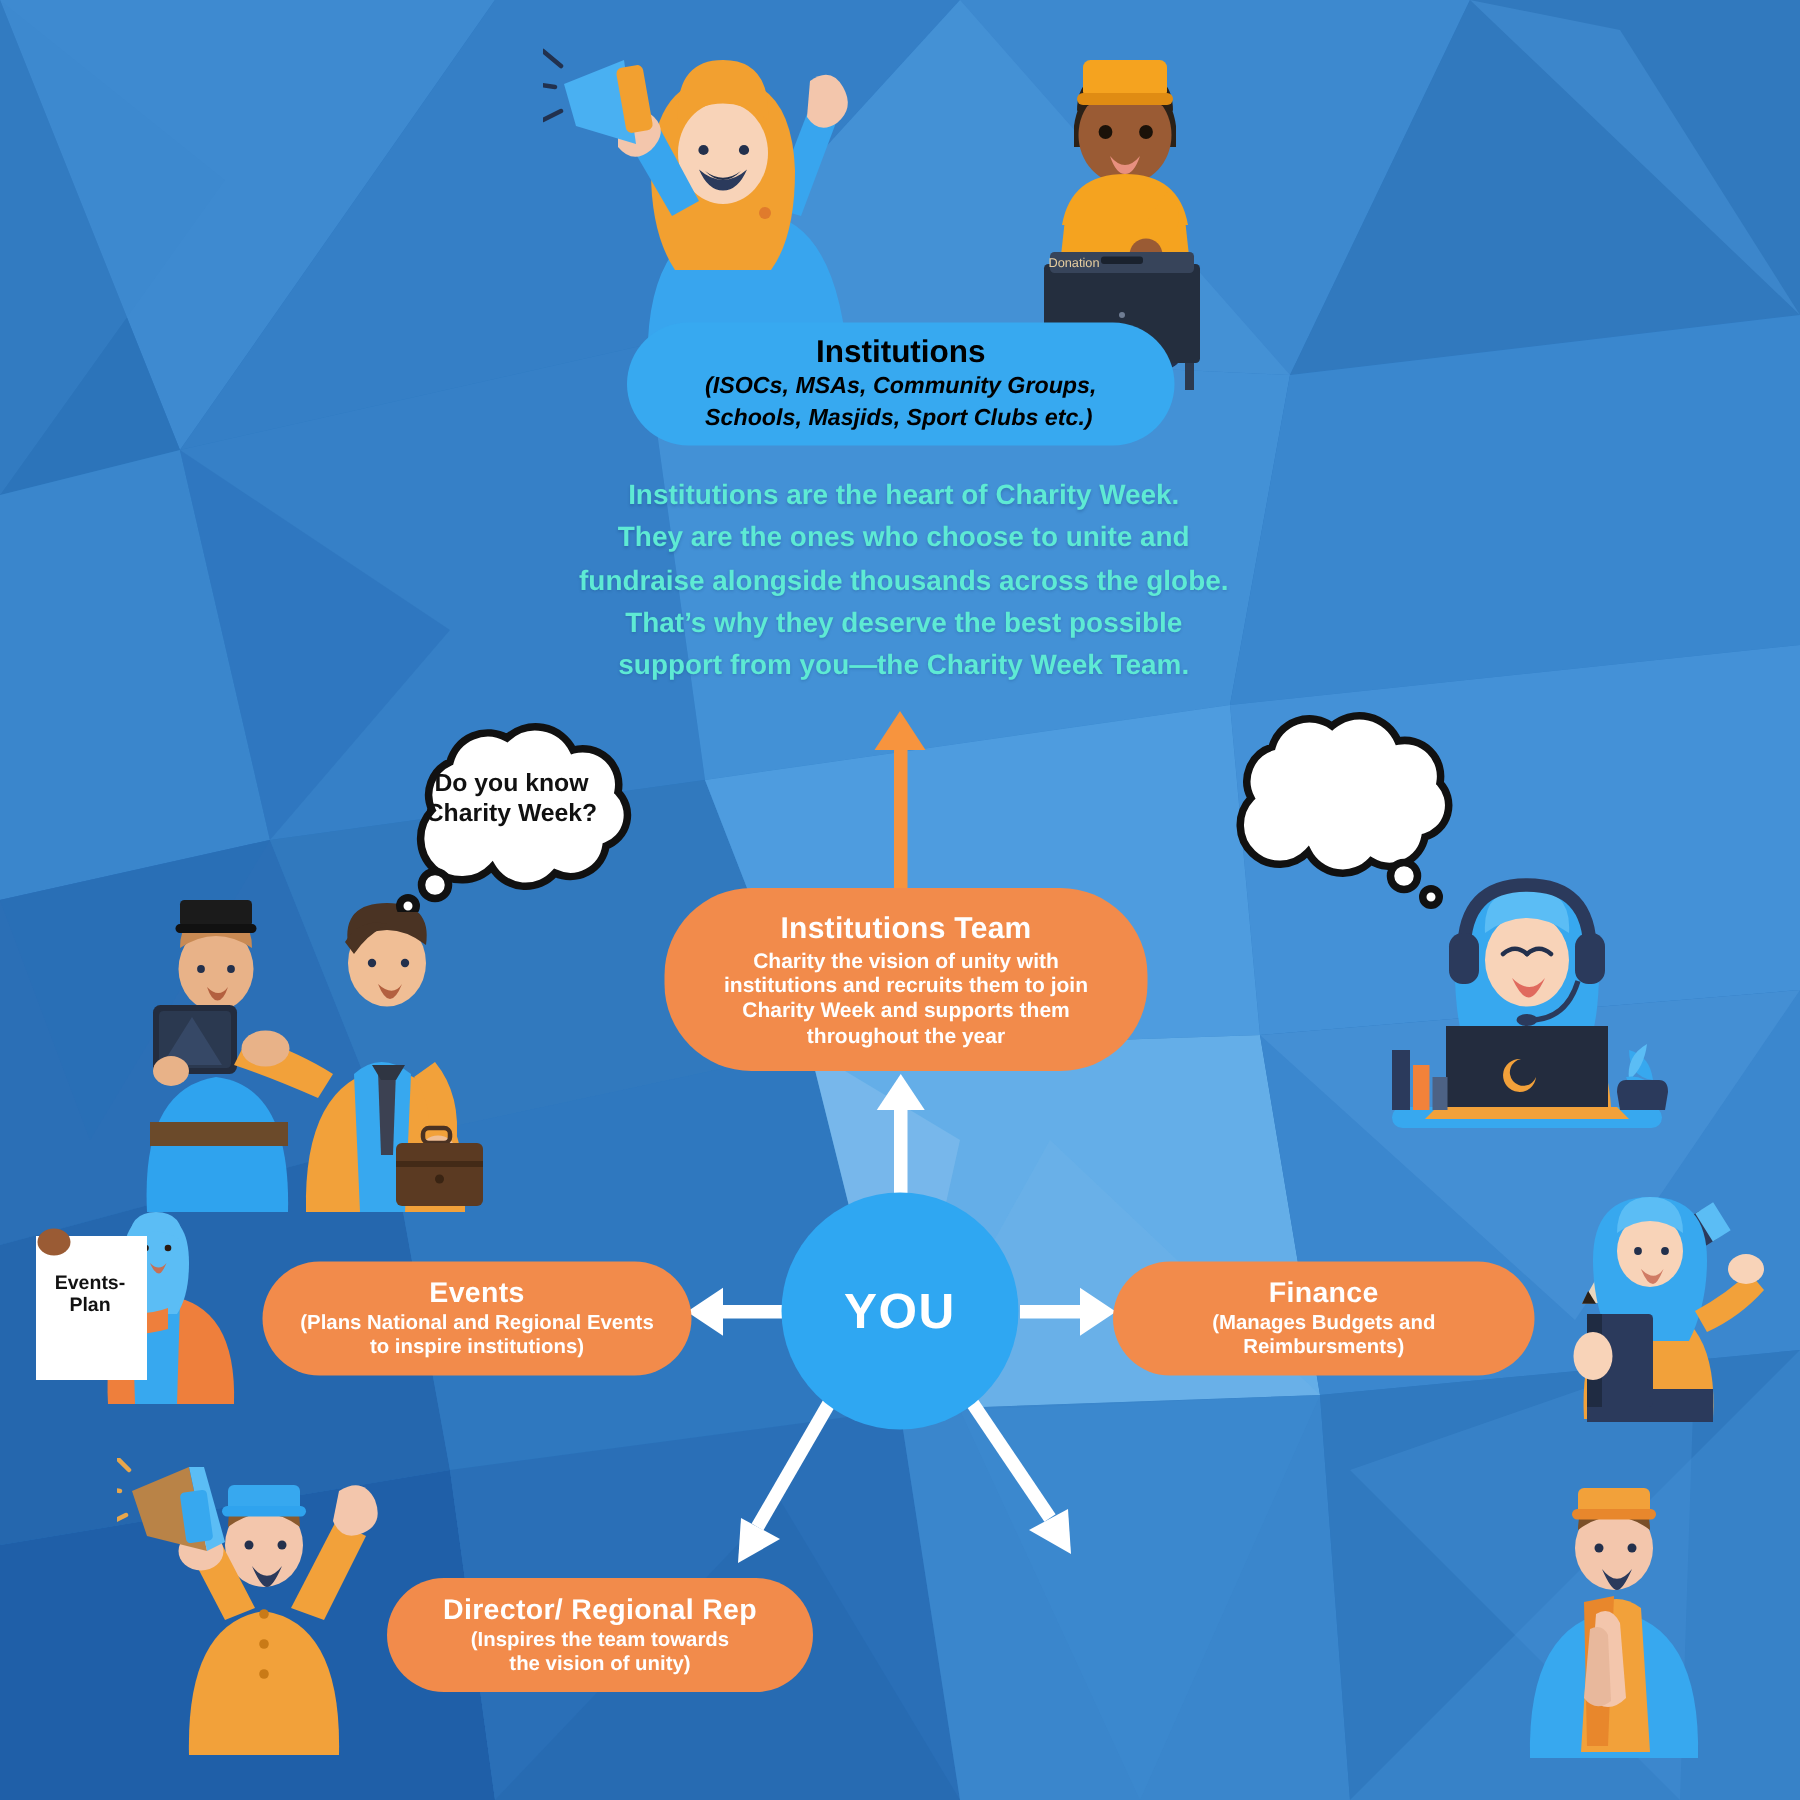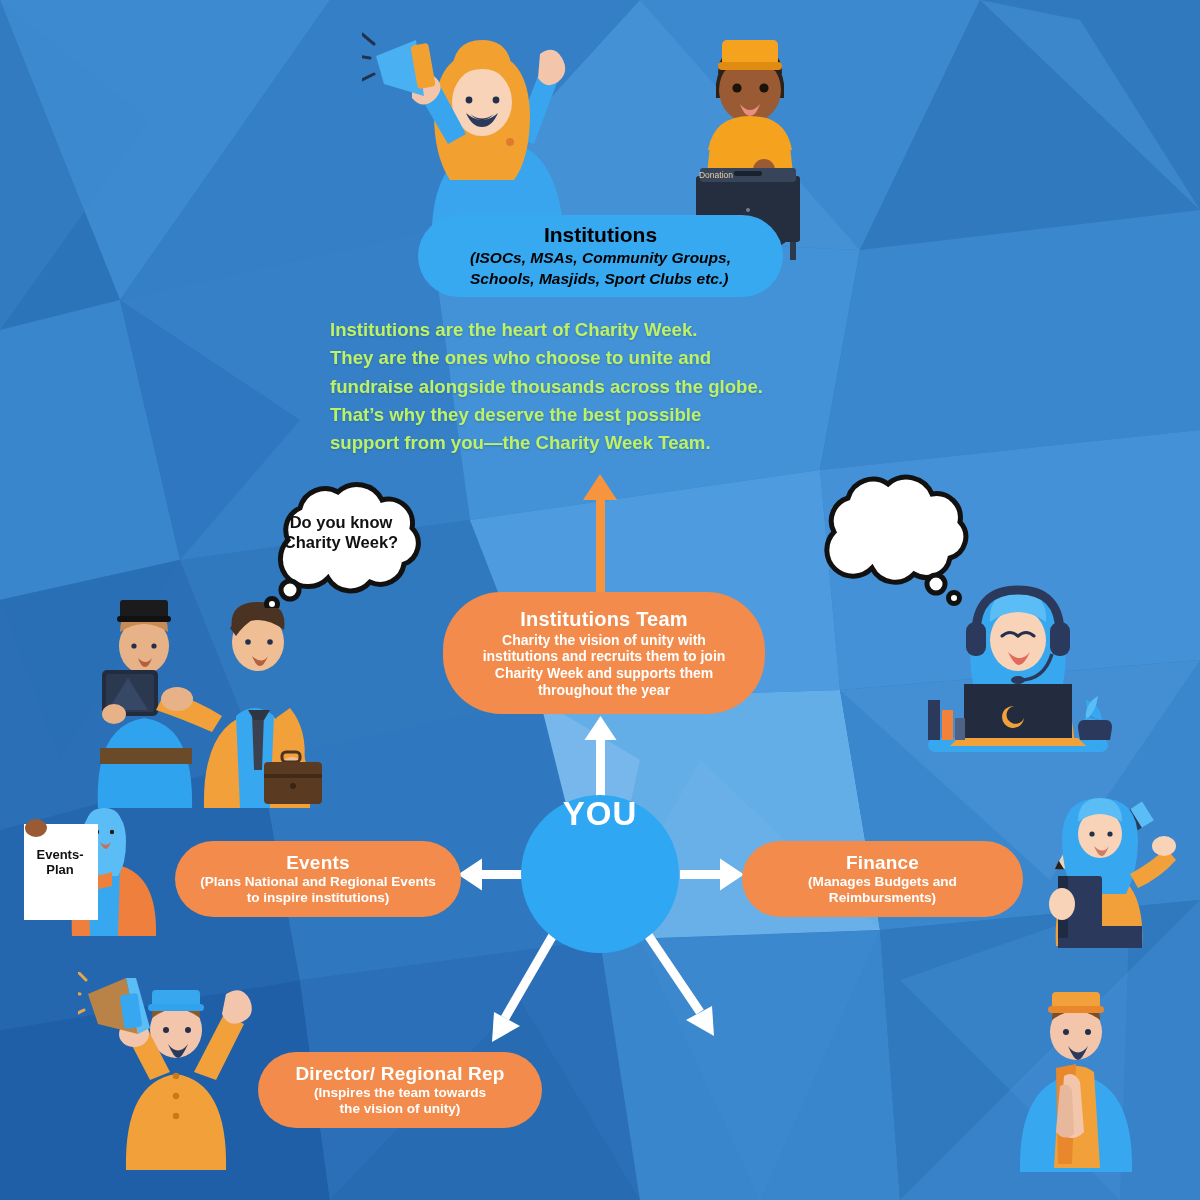--- a/index.html
+++ b/index.html
@@ -13,32 +13,32 @@
   .node .title{font-weight:bold;letter-spacing:.2px;}
   .node .sub{font-weight:bold;line-height:1.18;}
 
   
   #institutions{position:absolute;left:418px;top:215px;width:365px;height:82px;
       background:#37A9F0;border-radius:44px;color:#000000;display:flex;flex-direction:column;
       align-items:center;justify-content:center;box-sizing:border-box;}
   #institutions .title{font-size:21px;font-weight:bold;line-height:1.1;}
   #institutions .sub{font-size:15.5px;font-weight:bold;line-height:1.3;margin-top:2px;font-style:italic;}
 
-  #lead{position:absolute;left:330px;top:316px;width:545px;text-align:left;
-        color:#bef264;font-size:18.6px;font-weight:bold;line-height:1.52;
+  #lead{position:absolute;left:330px;top:316px;width:545px;text-align:center;
+        color:#5eead4;font-size:18.6px;font-weight:bold;line-height:1.52;
         text-shadow:0 1px 2px rgba(10,50,100,.25);}
 
   
   #team{left:443px;top:592px;width:322px;height:122px;border-radius:58px;}
   #team .title{font-size:20px;margin-bottom:1px;}
   #team .sub{font-size:14px;}
 
   
   #you{position:absolute;left:521px;top:795px;width:158px;height:158px;border-radius:50%;
-       background:#2FA7F2;color:#fff;display:flex;justify-content:center;
+       background:#2FA7F2;color:#fff;display:flex;align-items:center;justify-content:center;
        font-size:33px;font-weight:bold;letter-spacing:1px;}
 
   #events{left:175px;top:841px;width:286px;height:76px;border-radius:42px;}
   #events .title{font-size:19px;}
   #events .sub{font-size:13.6px;}
 
   #finance{left:742px;top:841px;width:281px;height:76px;border-radius:42px;}
   #finance .title{font-size:19px;}
   #finance .sub{font-size:13.6px;text-align:center;}
 

